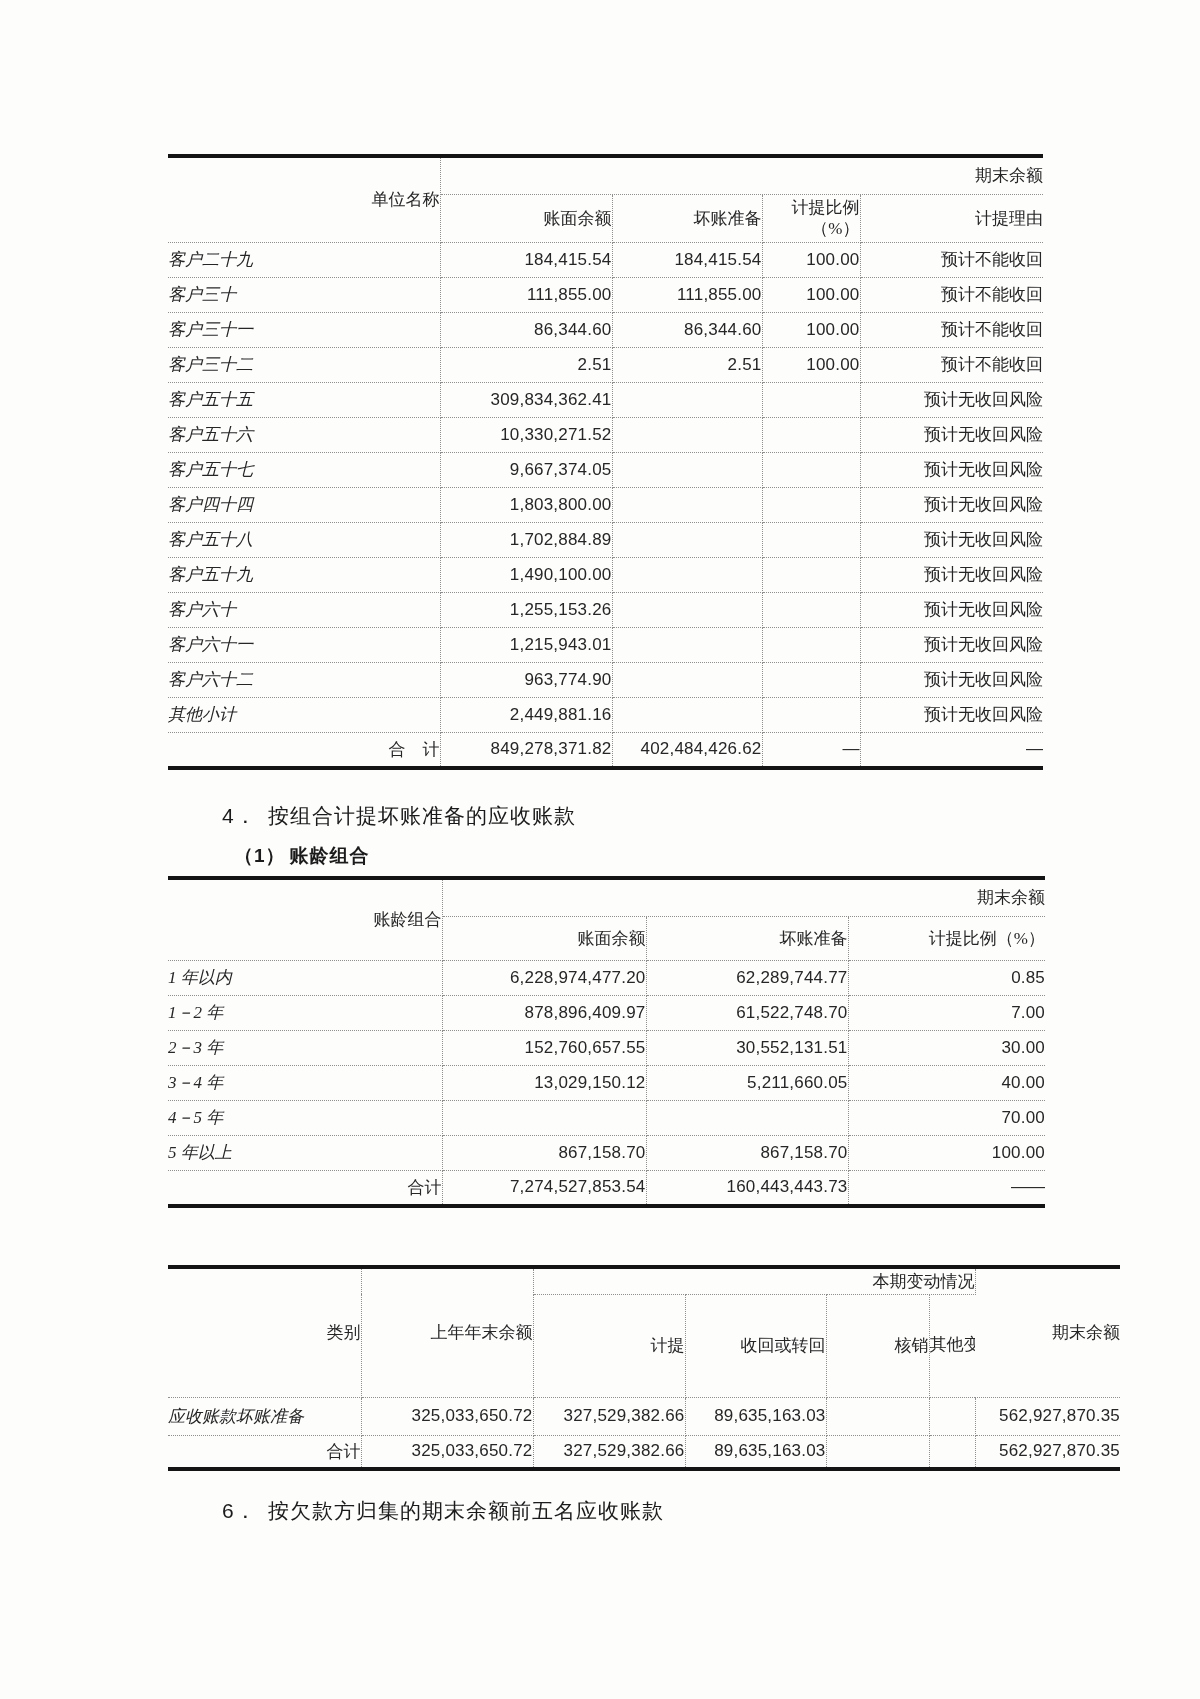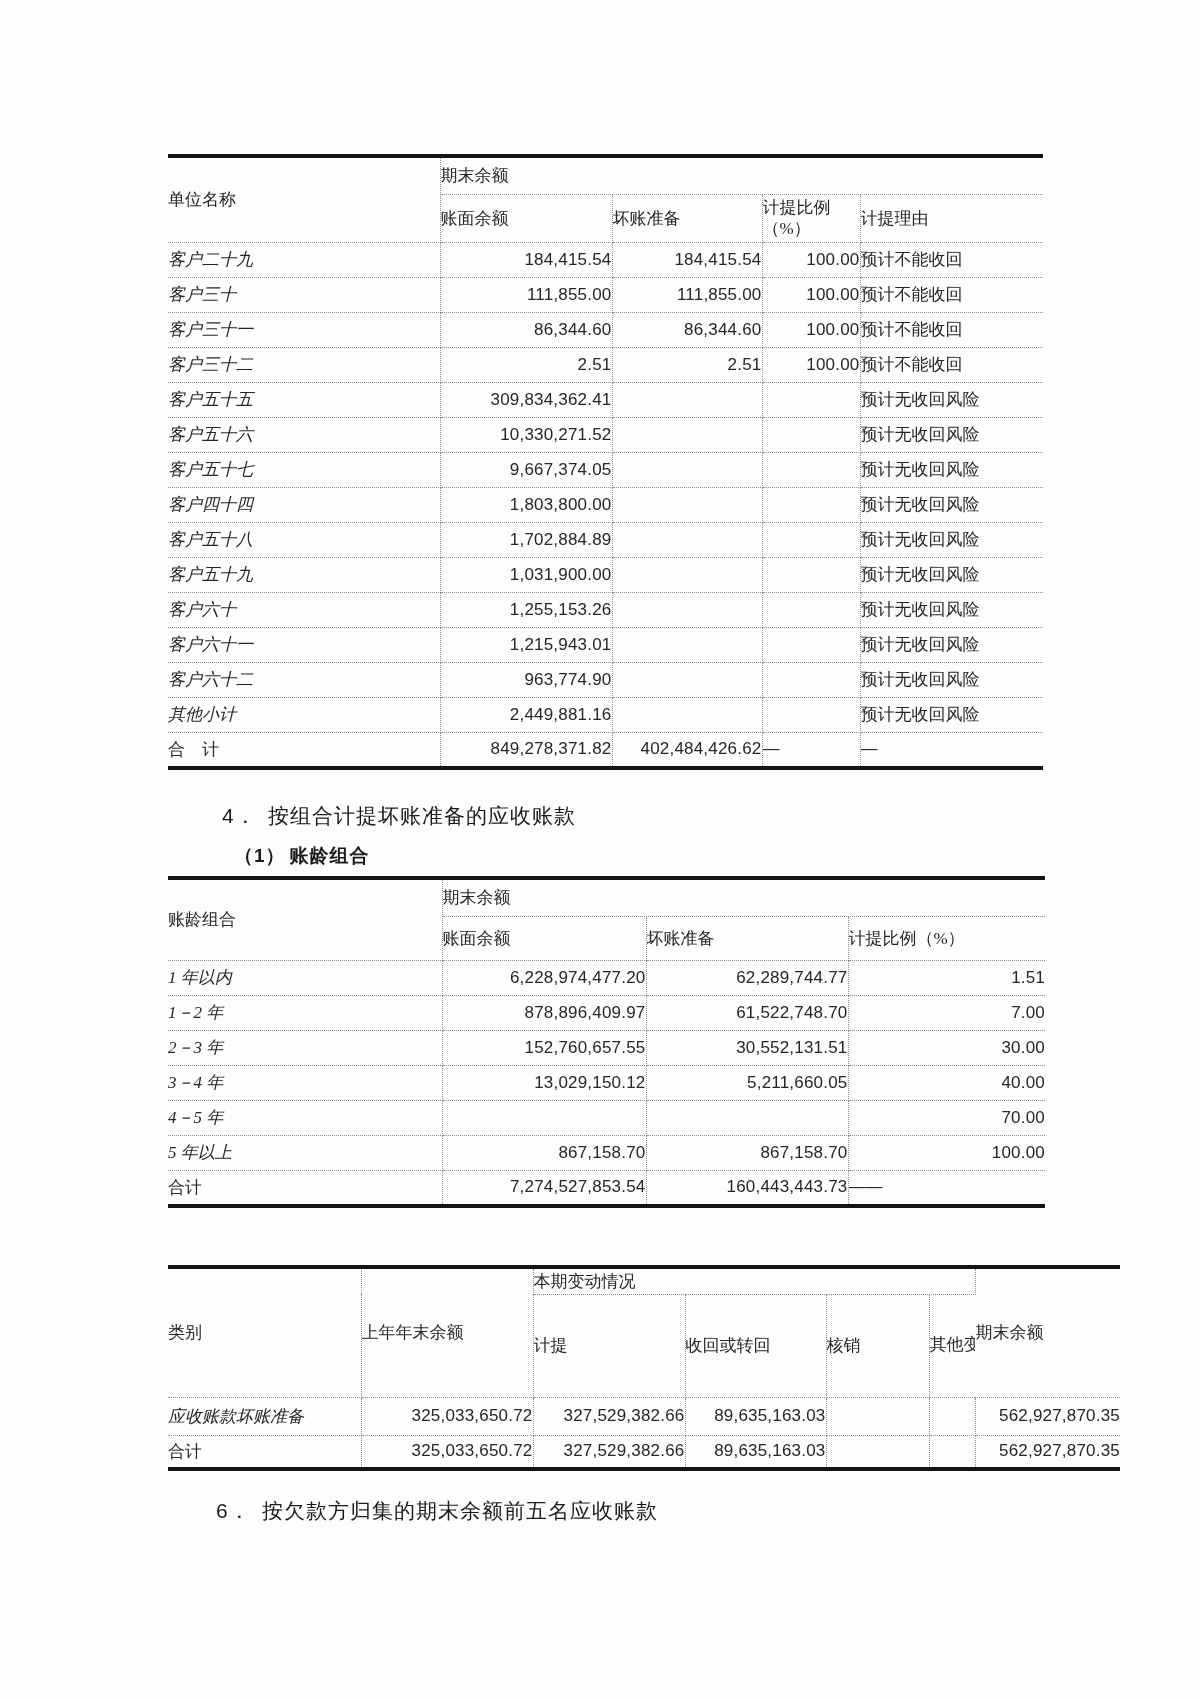--- a/index.html
+++ b/index.html
@@ -5,21 +5,21 @@
   html,body{margin:0;padding:0;background:#e8e8e8;}
   #page{position:relative;width:1200px;height:1699px;background:#fdfdfc;margin:0 auto;
         font-family:"Liberation Serif",serif;color:#262626;overflow:hidden;}
   table.fin{position:absolute;border-collapse:collapse;table-layout:fixed;
             border-top:4px solid #141414;border-bottom:4px solid #141414;}
   table.fin th,table.fin td{border-right:1px dotted #8f8f8f;border-bottom:1px dotted #8f8f8f;
             font-weight:normal;font-size:17px;vertical-align:middle;padding:0;overflow:hidden;
             white-space:nowrap;}
   table.fin th:last-child,table.fin td:last-child{border-right:none;}
   table.fin tr:last-child td{border-bottom:none;}
-  .c{text-align:left;}
+  .c{text-align:right;}
   .l{text-align:left;padding-left:10px;font-style:italic;}
   .r{text-align:right;padding-right:10px;}
   .num{font-family:"Liberation Sans",sans-serif;font-size:15.5px;letter-spacing:0.2px;}
   .hdr2{line-height:1.25;}
   .vert{word-break:break-all;white-space:normal;text-align:center;line-height:1.55;
         padding:0 14px;font-size:16px;}
   .heading{position:absolute;font-family:"Liberation Sans",sans-serif;font-weight:normal;
            color:#1b1b1b;font-size:21px;letter-spacing:1px;}
   .heading .sec-num{display:inline-block;width:46px;}
   .subheading{position:absolute;font-family:"Liberation Sans",sans-serif;font-weight:bold;
@@ -111,21 +111,21 @@
     </tr>
     <tr style="height:35px;">
       <td class="l">客户五十八</td>
       <td class="r num">1,702,884.89</td>
       <td class="r num"></td>
       <td class="r num"></td>
       <td class="c">预计无收回风险</td>
     </tr>
     <tr style="height:35px;">
       <td class="l">客户五十九</td>
-      <td class="r num">1,031,900.00</td>
+      <td class="r num">1,490,100.00</td>
       <td class="r num"></td>
       <td class="r num"></td>
       <td class="c">预计无收回风险</td>
     </tr>
     <tr style="height:35px;">
       <td class="l">客户六十</td>
       <td class="r num">1,255,153.26</td>
       <td class="r num"></td>
       <td class="r num"></td>
       <td class="c">预计无收回风险</td>
@@ -182,21 +182,21 @@
     </tr>
     <tr style="height:44px;">
       <th class="c">账面余额</th>
       <th class="c">坏账准备</th>
       <th class="c">计提比例（%）</th>
     </tr>
     <tr style="height:35px;">
       <td class="l">1 年以内</td>
       <td class="r num">6,228,974,477.20</td>
       <td class="r num">62,289,744.77</td>
-      <td class="r num">1.51</td>
+      <td class="r num">0.85</td>
     </tr>
     <tr style="height:35px;">
       <td class="l">1－2 年</td>
       <td class="r num">878,896,409.97</td>
       <td class="r num">61,522,748.70</td>
       <td class="r num">7.00</td>
     </tr>
     <tr style="height:35px;">
       <td class="l">2－3 年</td>
       <td class="r num">152,760,657.55</td>
@@ -268,17 +268,17 @@
       <td class="r num">325,033,650.72</td>
       <td class="r num">327,529,382.66</td>
       <td class="r num">89,635,163.03</td>
       <td class="r num"></td>
       <td class="c num"></td>
       <td class="r num">562,927,870.35</td>
     </tr>
   </tbody>
     </table>
 
-  <div class="heading" style="left:216px;top:1497px;">
+  <div class="heading" style="left:222px;top:1497px;">
     <span class="sec-num">6．</span><span>按欠款方归集的期末余额前五名应收账款</span>
   </div>
 
 </div>
 
 </body></html>

